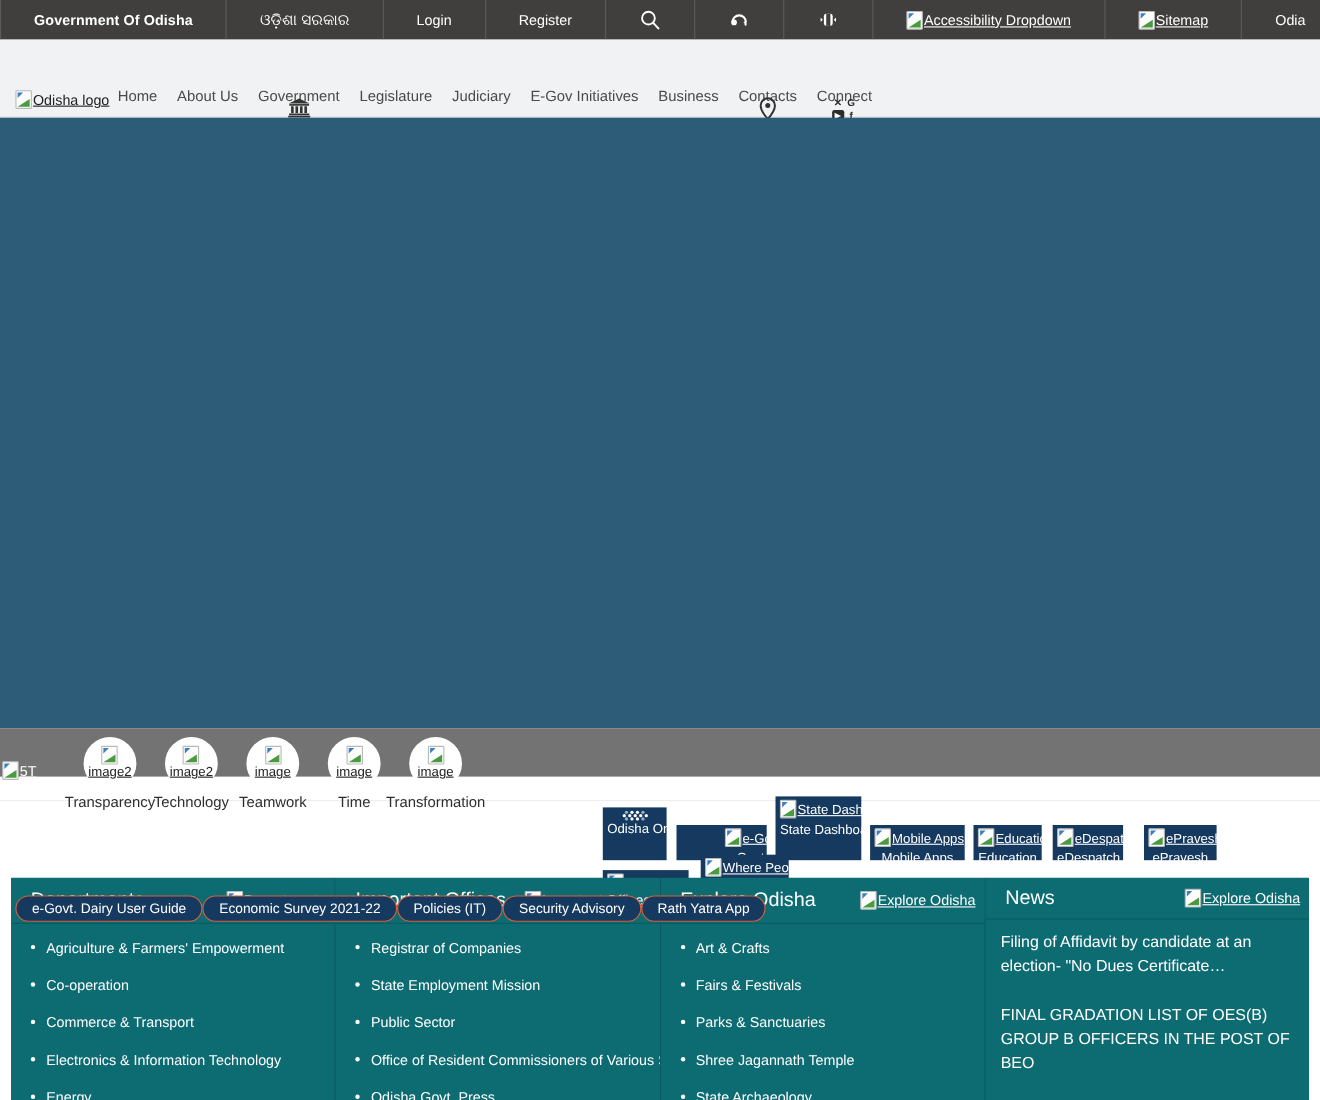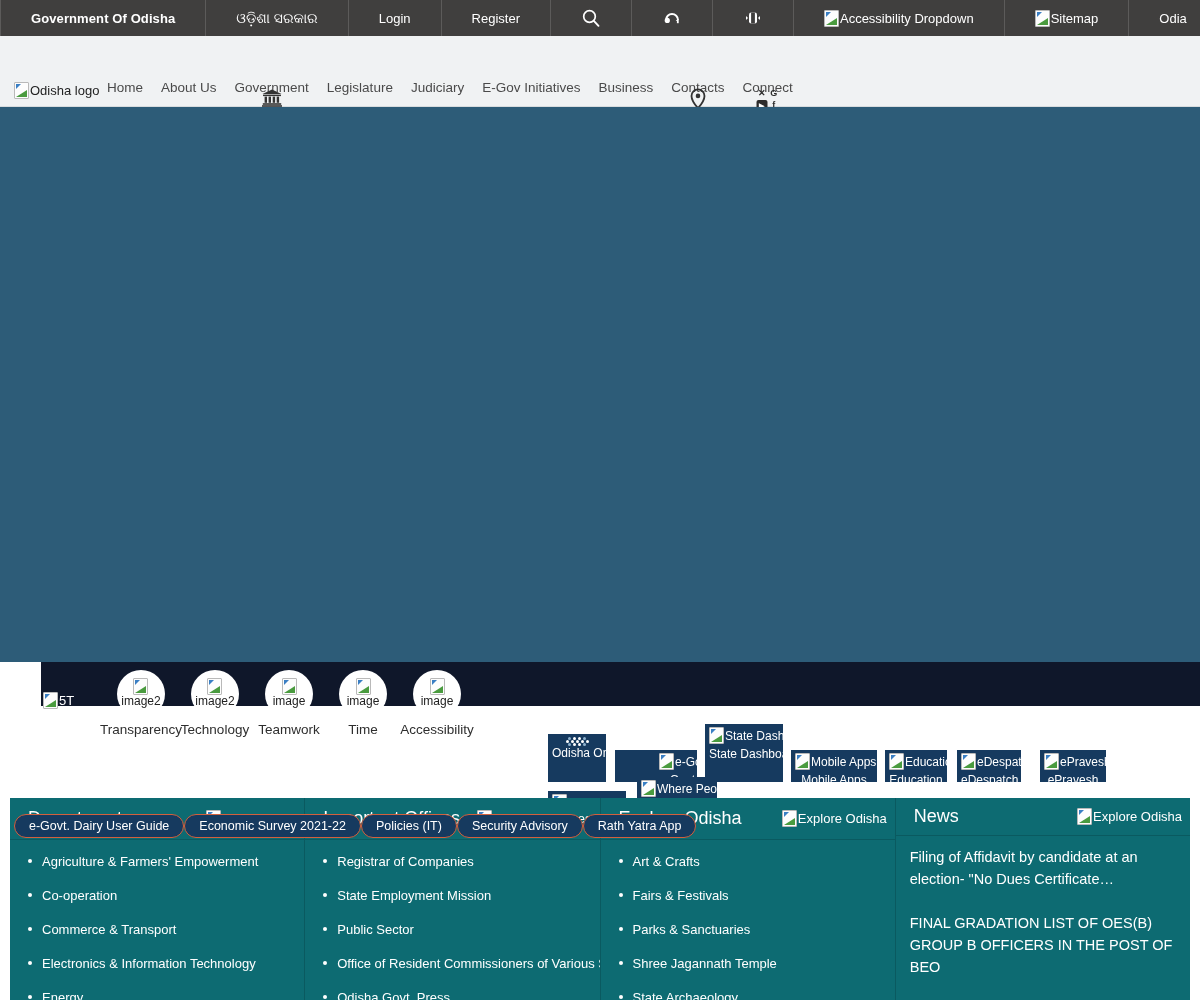--- a/index.html
+++ b/index.html
@@ -57,21 +57,21 @@
     border-left: 5px solid #3a7fc4;
     border-bottom: 5px solid transparent;
   }
   .brokenimg .bi-glyph::after {
     content: "";
     position: absolute; left: 1px; bottom: 1px;
     width: 0; height: 0;
     border-left: 11px solid transparent;
     border-bottom: 7px solid #4a9b3f;
   }
-  .brokenimg .bi-alt { font-size: 13px; }
+  .brokenimg .bi-alt { font-size: 13px; text-decoration: underline; }
 
   .ic-search svg, .ic-headset svg, .ic-contrast svg { display:block; }
 
   
   .navbar {
     height: 71px;
     background: #f0f2f3;
     border-bottom: 1px solid #d8dcde;
     position: relative;
   }
@@ -123,22 +123,21 @@
   .hero {
     height: 555px;
     background: #2d5c78;
     position: relative;
   }
 
   
   .fivet {
     position: relative;
     height: 66px;
-    background: #0f172a;
-    margin-left: 41px;
+    background: #737373;
   }
   .fivet-label {
     position: absolute; left: 2px; top: 30px;
     color: #fff;
   }
   .fivet-label .bi-alt { color: #ffffff; font-size: 13px; }
 
   .fivet-white {
     position: absolute;
     left: 0; right: 0; bottom: 0;
@@ -440,21 +439,21 @@
         <span class="bi-glyph"></span>
         <span class="bi-alt">image</span>
       </span>
       <span class="tlabel">Time</span>
     </div>
     <div class="tcircle">
       <span class="brokenimg">
         <span class="bi-glyph"></span>
         <span class="bi-alt">image</span>
       </span>
-      <span class="tlabel">Accessibility</span>
+      <span class="tlabel">Transformation</span>
     </div>
   </div>
 </div>
 
 <div class="tiles-zone">
 
   <div class="tile" style="left:548px; top:6px; width:58px; height:48px;">
     <span class="odisha-one-logo">
       <span class="dotrow">
           <span class="dot dim"></span>

